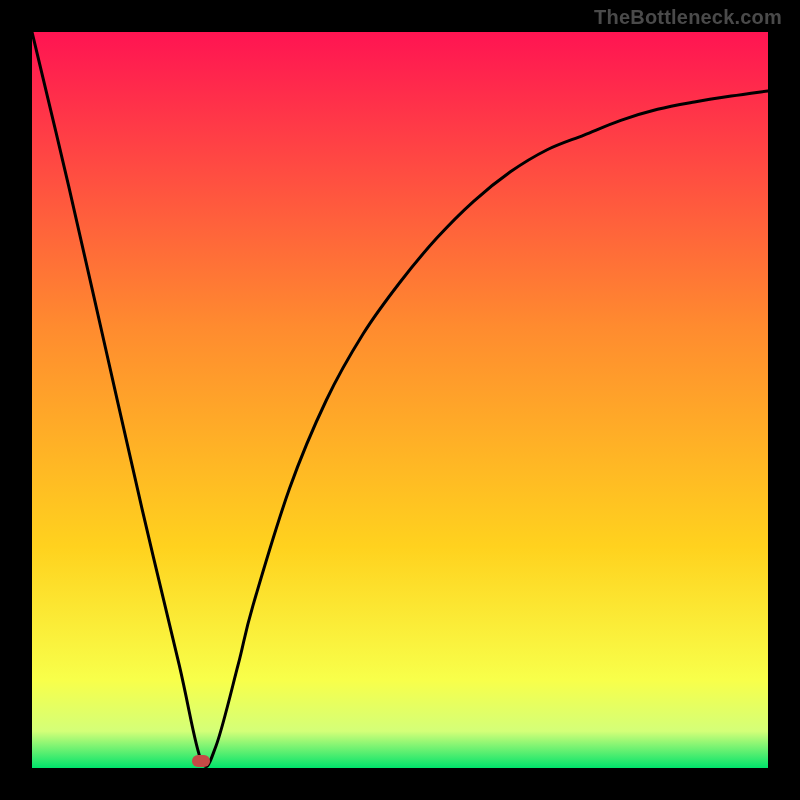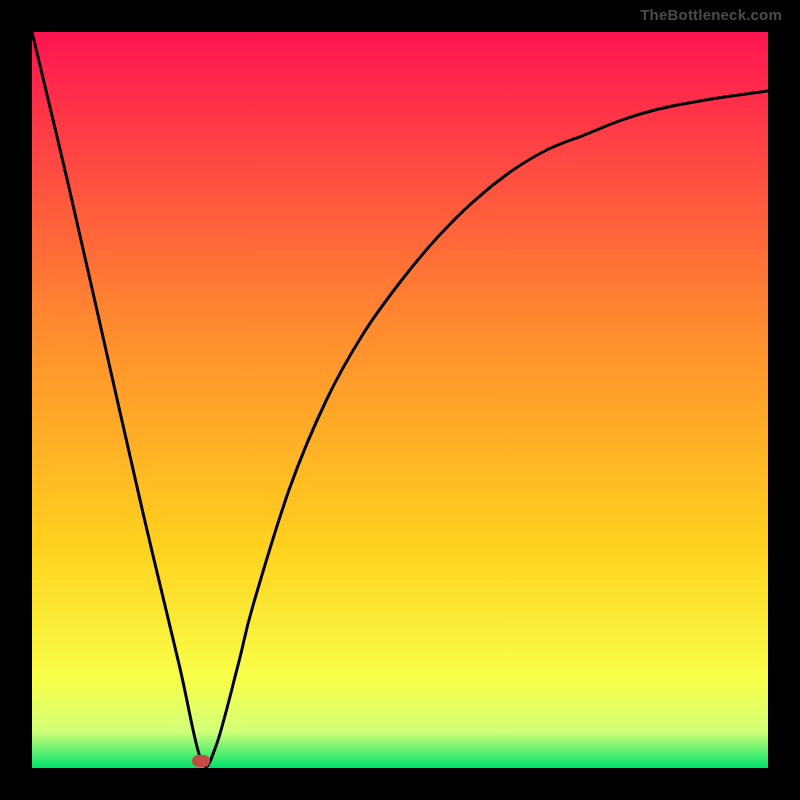--- a/index.html
+++ b/index.html
@@ -37,21 +37,21 @@
     width: 18px;
     height: 12px;
     border-radius: 6px;
     transform: translate(-50%, -50%);
   }
   .watermark {
     position: absolute;
     top: 6px;
     right: 18px;
     font-family: Arial, Helvetica, sans-serif;
-    font-size: 15px;
+    font-size: 20px;
     font-weight: 600;
     color: #4a4a4a;
     letter-spacing: 0.2px;
   }
 </style>
 </head>
 <body>
 
 <div class="frame">
 

